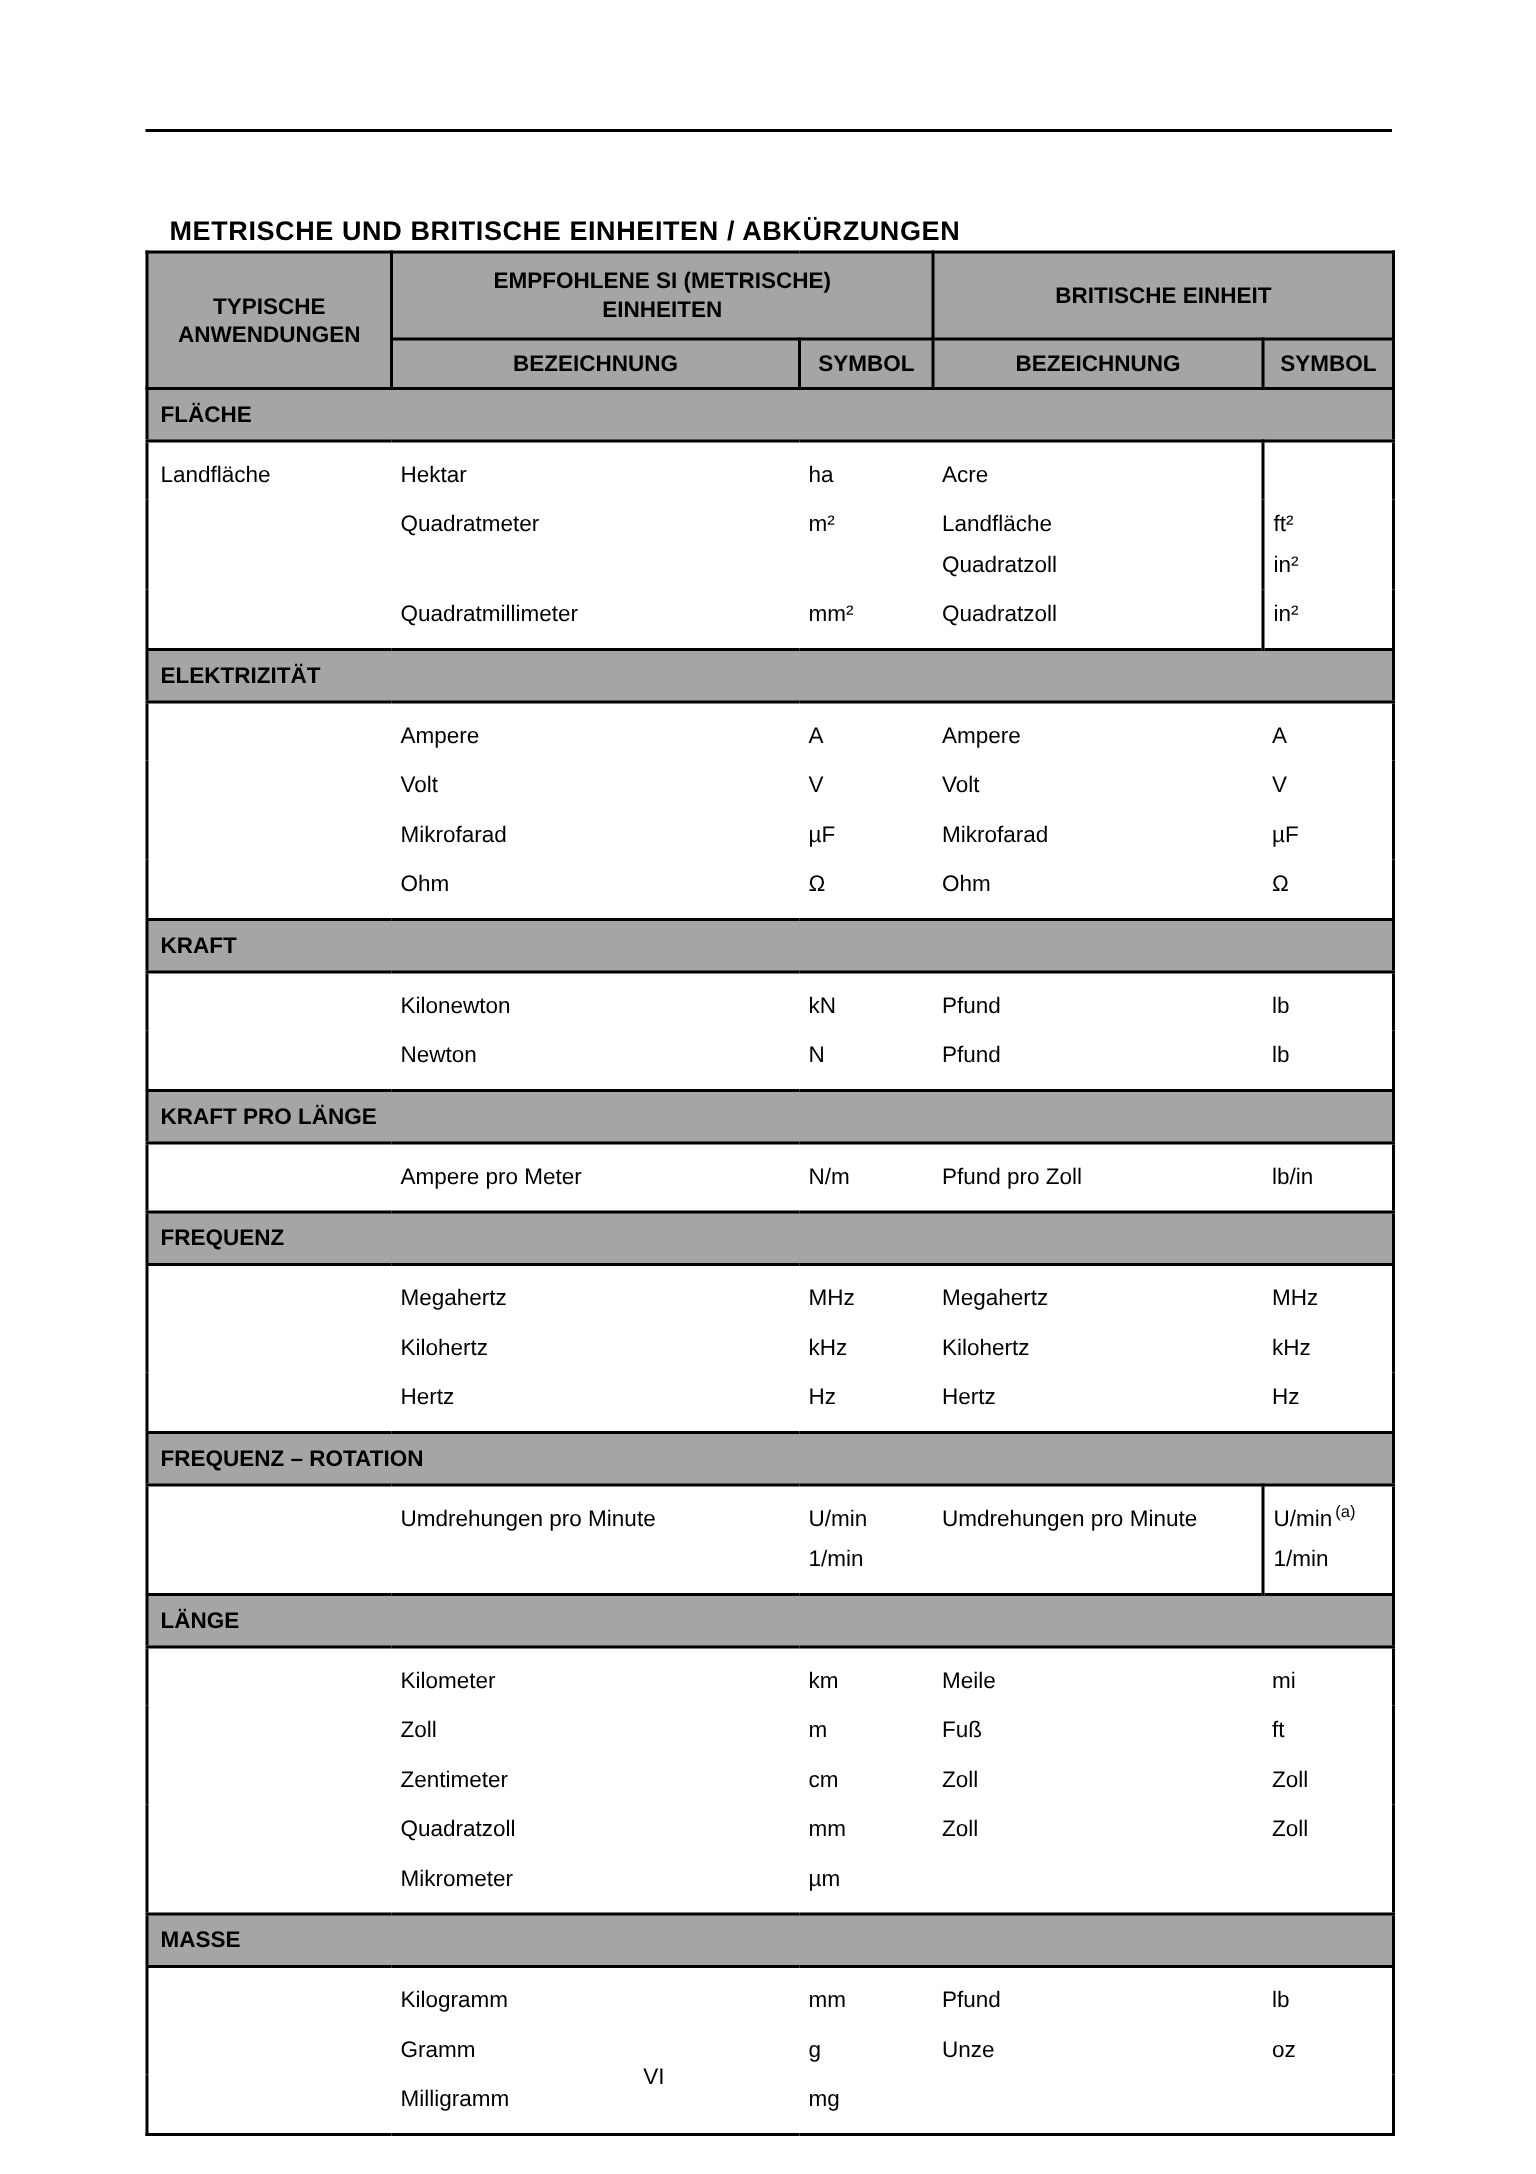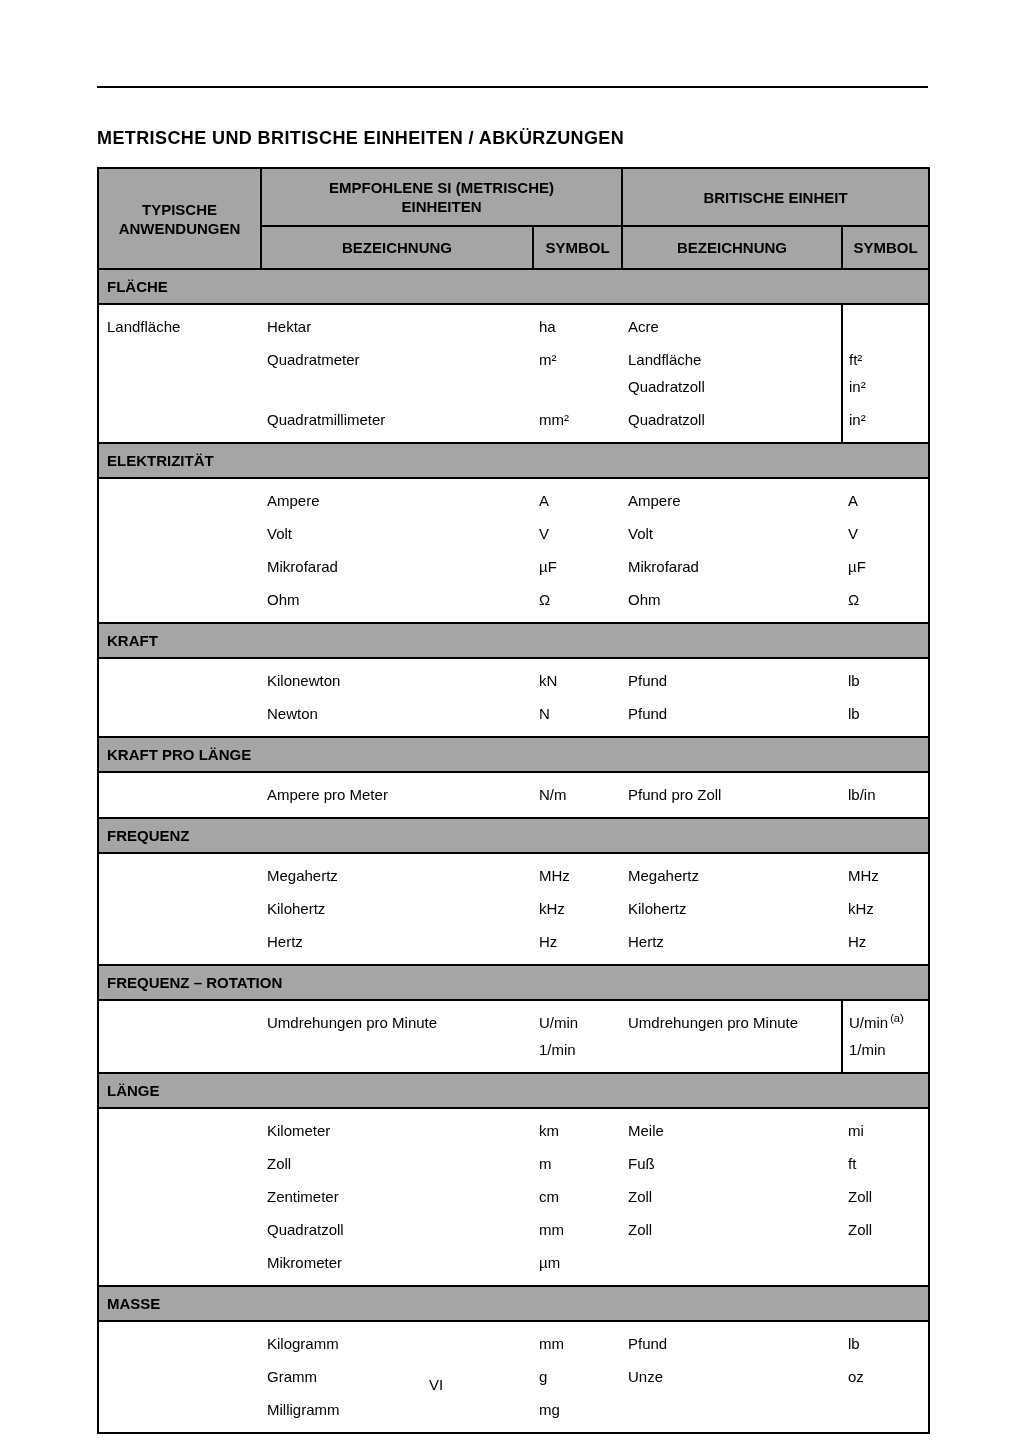--- a/index.html
+++ b/index.html
@@ -14,21 +14,21 @@
     width:1024px;height:1449px;position:relative;
     background:var(--page-bg);
     font-family:"Liberation Sans", sans-serif;
     color:#000;
   }
   .top-rule{
     position:absolute;left:97px;top:86px;width:831px;height:0;
     border-top:2px solid var(--border);
   }
   .page-title{
-    position:absolute;left:97px;top:128px;margin:0;
+    position:absolute;left:97px;top:128px;margin:16px;
     font-size:18px;font-weight:bold;letter-spacing:0.4px;
   }
   table.units{
     position:absolute;left:97px;top:167px;width:831px;
     border-collapse:collapse;table-layout:fixed;
     font-size:15px;
     border:2px solid var(--border);
   }
   col.c1{width:163px;}
   col.c2{width:272px;}
@@ -37,21 +37,21 @@
   col.c5{width:87px;}
   th.hdr{
     background:var(--header-bg);
     border:2px solid var(--border);
     font-weight:bold;font-size:15px;
     text-align:center;vertical-align:middle;
     white-space:pre-line;line-height:19px;
     padding:4px 4px;
   }
   tr.group-row th{height:58px;}
-  tr.sub-row th{height:43px;}
+  tr.sub-row th{height:33px;}
   td.section-cell{
     background:var(--section-bg);
     border-top:2px solid var(--border);
     border-bottom:2px solid var(--border);
     font-weight:bold;font-size:15px;
     padding:8px 8px;
   }
   td.data-cell{
     border:none;
     vertical-align:top;

